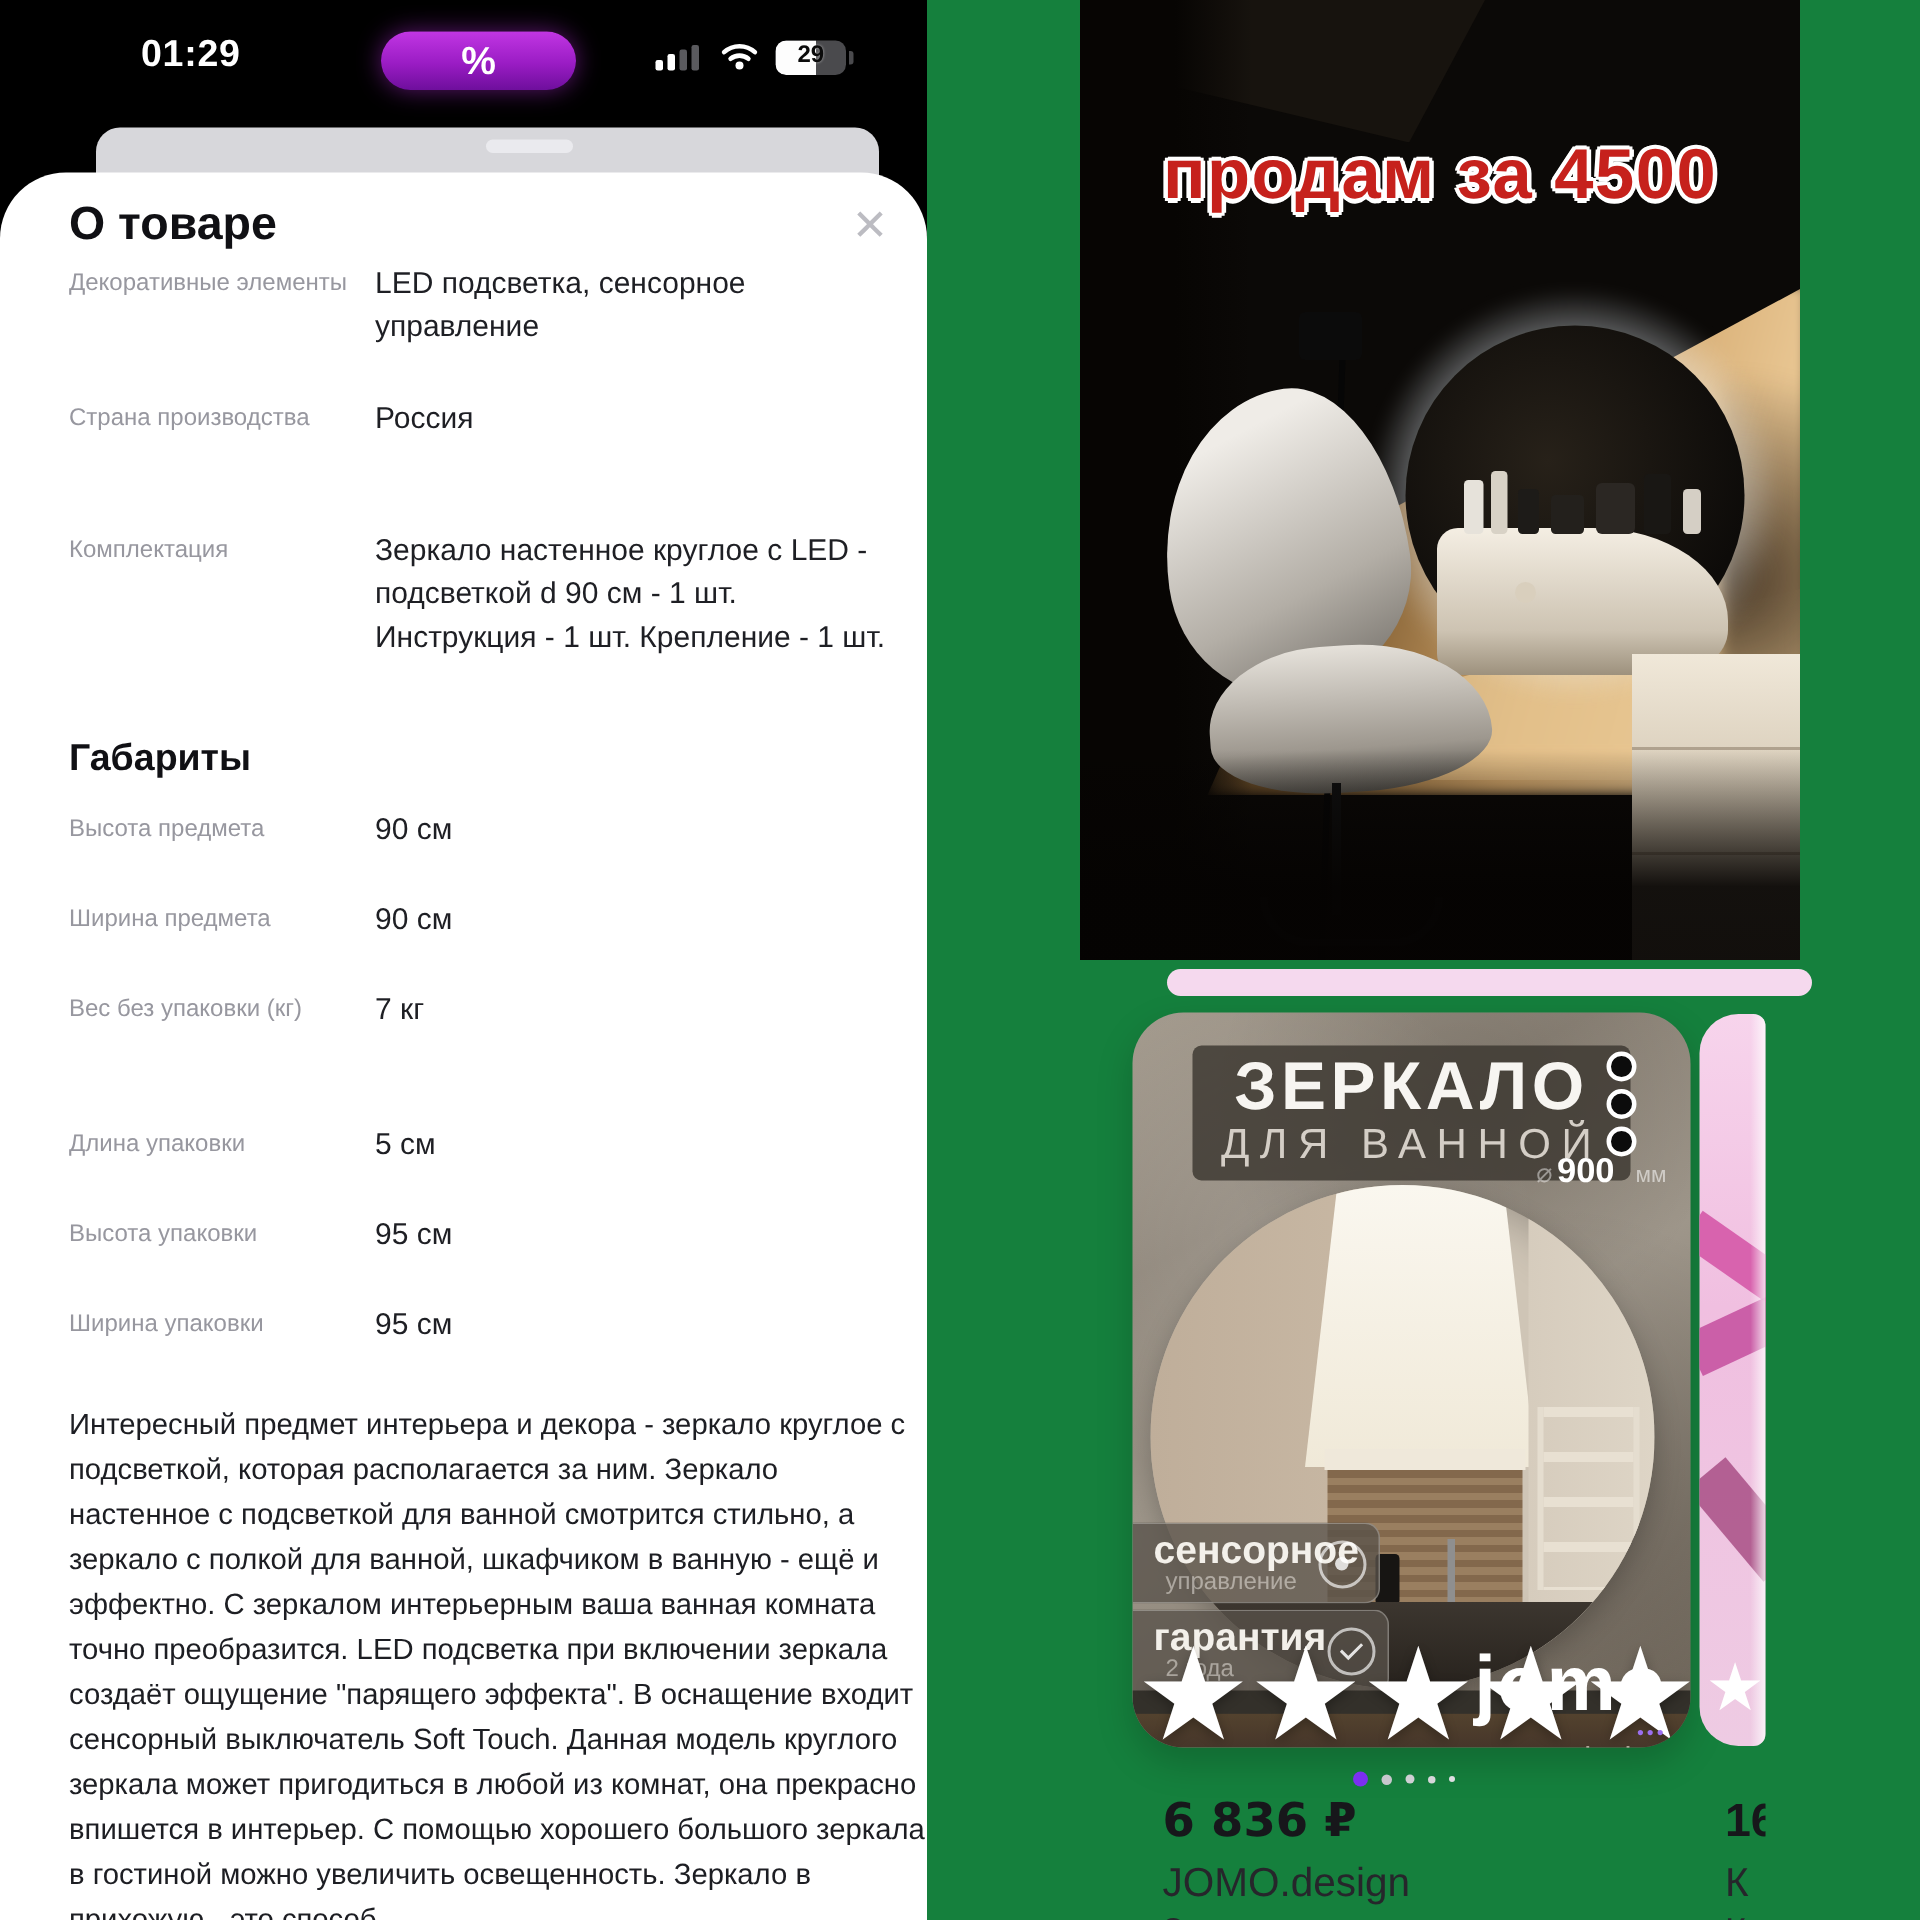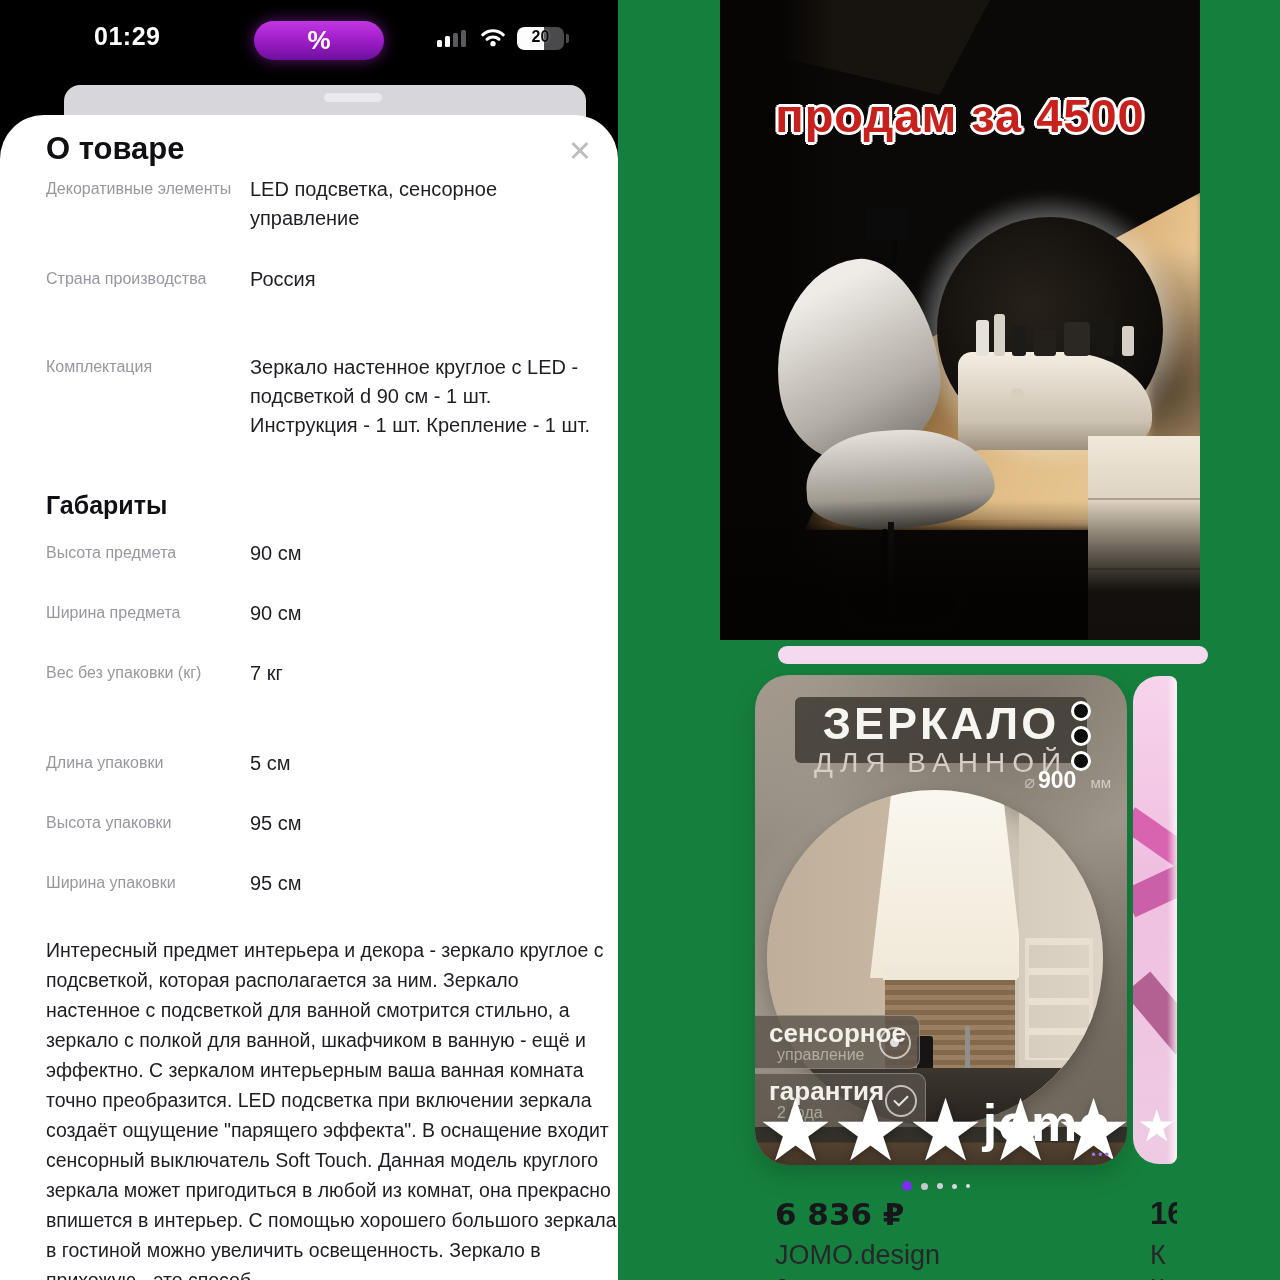--- a/index.html
+++ b/index.html
@@ -118,21 +118,21 @@
     clip-path:polygon(14% 0,86% 0,100% 100%,0 100%);}
   .m-frame{left:116px;top:176px;width:134px;height:14px;background:#efe8da;}
   .m-blinds{left:118px;top:190px;width:130px;height:112px;
     background:repeating-linear-gradient(180deg,#83684c 0 5px,#9a7f60 5px 10px);}
   .m-wall-right{left:252px;top:0;width:84px;height:336px;background:linear-gradient(90deg,#d6ccbd,#ded5c6);}
   .m-towel{left:258px;top:148px;width:60px;height:122px;border-left:4px solid #e5ddcf;border-right:4px solid #e5ddcf;
     background:repeating-linear-gradient(180deg,#e8e0d2 0 7px,rgba(0,0,0,0) 7px 30px);}
   .m-counter{left:0;top:278px;width:336px;height:58px;background:linear-gradient(180deg,#3c362f,#27221d);}
   .m-faucet{left:198px;top:236px;width:5px;height:44px;background:#8f8f8f;}
   .m-bottle{left:150px;top:246px;width:16px;height:34px;background:#171513;border-radius:3px;}
-  .banner{left:40px;top:22px;width:292px;height:66px;background:rgba(62,57,51,.85);border-radius:6px;text-align:center;}
+  .banner{left:40px;top:22px;width:292px;height:90px;background:rgba(62,57,51,.85);border-radius:6px;text-align:center;}
   .banner-title{display:block;margin-top:4px;font-size:45px;font-weight:800;letter-spacing:3px;color:#f7f5f1;line-height:1.02;}
   .banner-sub{display:block;font-size:28px;font-weight:500;letter-spacing:7px;color:#d4cec6;}
   .menu-dots{left:316px;top:26px;width:24px;cursor:pointer;}
   .menu-dots i{display:block;width:14px;height:14px;border-radius:50%;background:#0c0c0c;border:3px solid #fff;margin:0 0 5px 0;}
   .size-tag{right:16px;top:92px;color:#fff;white-space:nowrap;}
   .size-tag .dia{font-size:18px;opacity:.45;margin-right:3px;}
   .size-tag .v{font-size:23px;font-weight:800;}
   .size-tag .u{font-size:15px;color:rgba(255,255,255,.55);margin-left:14px;}
   .badge{left:0;background:rgba(88,82,74,.78);border:1px solid rgba(255,255,255,.28);border-left:none;
     border-radius:0 10px 10px 0;color:#f3f0ea;}
@@ -186,21 +186,21 @@
     </div>
   <div class="abs wifi">
     <svg width="28" height="20" viewBox="0 0 24 17">
       <path d="M3.2 6.6 a13 13 0 0 1 17.6 0" stroke="#fff" stroke-width="2.6" fill="none" stroke-linecap="round"></path>
       <path d="M6.9 10.4 a8 8 0 0 1 10.2 0" stroke="#fff" stroke-width="2.6" fill="none" stroke-linecap="round"></path>
       <circle cx="12" cy="14.2" r="2.3" fill="#fff"></circle>
     </svg>
   </div>
   <div class="abs battery">
     <span class="fill"></span>
-    <span class="lvl">20</span>
+    <span class="lvl">29</span>
   </div>
   <div class="abs battery-cap"></div>
 
   <div class="abs dim-bar">
     <span class="drag-handle"></span>
   </div>
 
   <div class="abs sheet">
     <div class="abs sheet-title">О товаре</div>
     <button class="abs close-btn">

